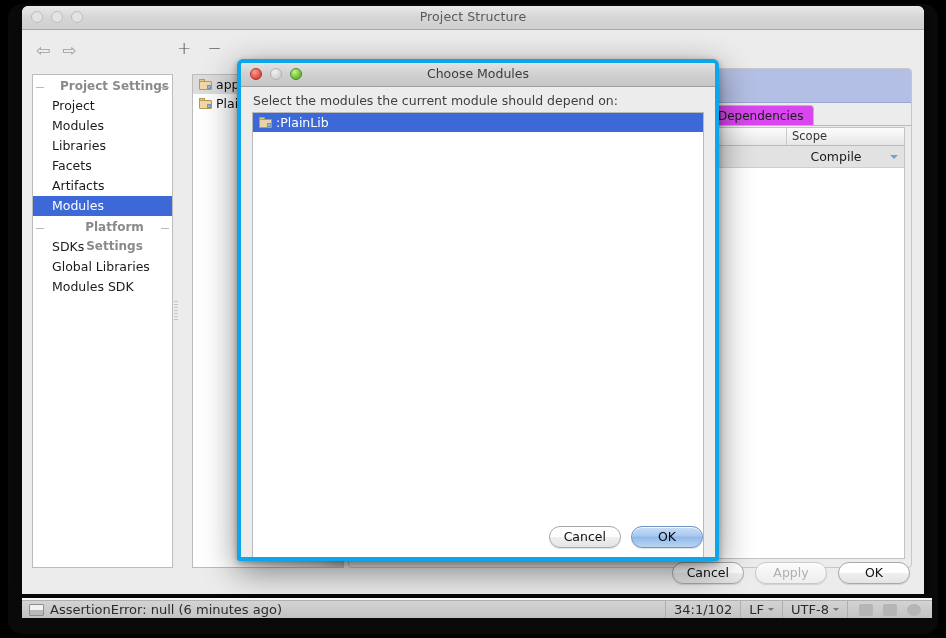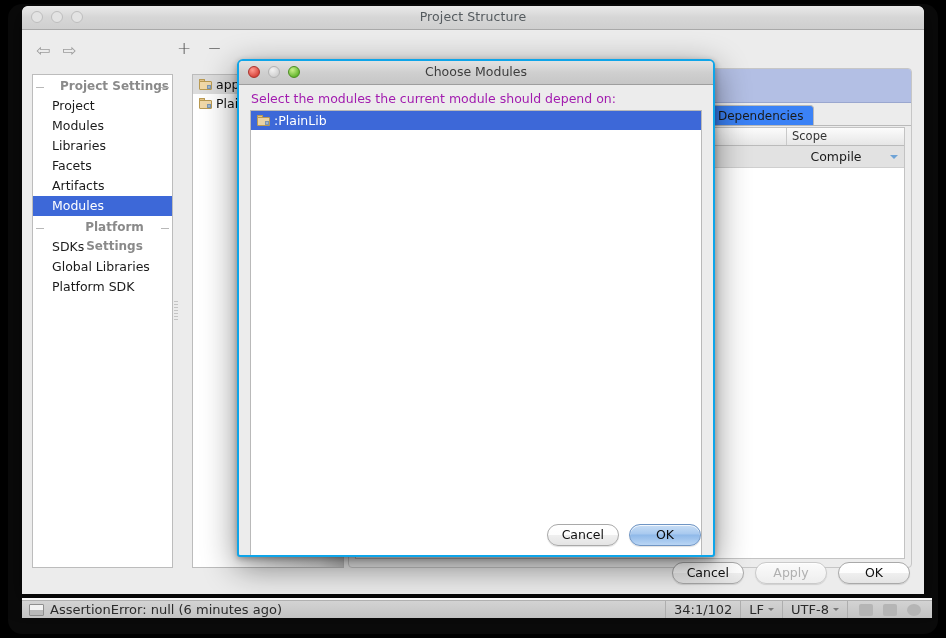--- a/index.html
+++ b/index.html
@@ -200,21 +200,21 @@
     position: relative;
     height: 22px;
     background: #ececec;
     border-bottom: 1px solid #b9b9b9;
   }
   .tab-dep {
     position: absolute; left: 358px; top: 2px;
     height: 20px; line-height: 20px;
     padding: 0 10px;
     font-size: 12px; color: #1a1a1a;
-    background: #3b82f6;
+    background: #d946ef;
     border: 1px solid #b9b9b9;
     border-bottom: none;
     border-radius: 4px 4px 0 0;
     box-sizing: border-box;
   }
   .table-wrap {
     position: absolute;
     left: 6px; right: 6px; top: 58px; bottom: 8px;
     background: #ffffff;
     border: 1px solid #c3c3c3;
@@ -276,42 +276,42 @@
     border-color: #6f95c4;
     color: #0a0a0a;
   }
 
   
   .dlg {
     position: absolute;
     left: 237px; top: 59px;
     width: 474px; height: 494px;
     background: #ececec;
-    border: 2px solid #0ea5e9;
+    border: 4px solid #0ea5e9;
     border-radius: 6px 6px 3px 3px;
     box-shadow: 0 10px 34px rgba(0,0,0,.48), 0 2px 6px rgba(0,0,0,.3);
     overflow: hidden;
   }
   .dlg-titlebar {
     position: relative;
     height: 23px;
     background: linear-gradient(to bottom, #e2e2e2 0%, #cfcfcf 52%, #c6c6c6 100%);
     border-bottom: 1px solid #9e9e9e;
   }
   .dlg-title {
     position: absolute; left: 0; right: 0; top: 3px;
     text-align: center; font-size: 12.5px; color: #3d3d3d;
   }
   .tl.red    { background: radial-gradient(circle at 35% 30%, #ff9b90, #d7443b 75%); border: 1px solid #a8322b; }
   .tl.yellow { background: radial-gradient(circle at 35% 30%, #f2f2f2, #cfcfcf 75%); border: 1px solid #b2b2b2; }
   .tl.green  { background: radial-gradient(circle at 35% 30%, #c9f08a, #62b52c 75%); border: 1px solid #4b8d22; }
 
   .dlg-prompt {
     position: absolute; left: 12px; top: 30px;
-    font-size: 12.5px; color: #a21caf;
+    font-size: 12.5px; color: #404040;
   }
   .dlg-list {
     position: absolute;
     left: 11px; top: 49px;
     width: 452px; height: 452px;
     background: #ffffff;
     border: 1px solid #b9b9b9;
     overflow: hidden;
     box-sizing: border-box;
   }
@@ -399,21 +399,21 @@
         <div class="group-head">Project Settings</div>
         <div class="s-item">Project</div>
         <div class="s-item">Modules</div>
         <div class="s-item">Libraries</div>
         <div class="s-item">Facets</div>
         <div class="s-item">Artifacts</div>
         <div class="s-item sel">Modules</div>
         <div class="group-head">Platform Settings</div>
         <div class="s-item">SDKs</div>
         <div class="s-item">Global Libraries</div>
-        <div class="s-item">Platform SDK</div>
+        <div class="s-item">Modules SDK</div>
       </div>
 
       <div class="left-grip"></div>
 
       <div class="modules-panel">
         <div class="m-row sel-gray">
           <span class="folder">
             <span class="ftab"></span>
               <span class="fbody"></span>
               <span class="fdot"></span>

